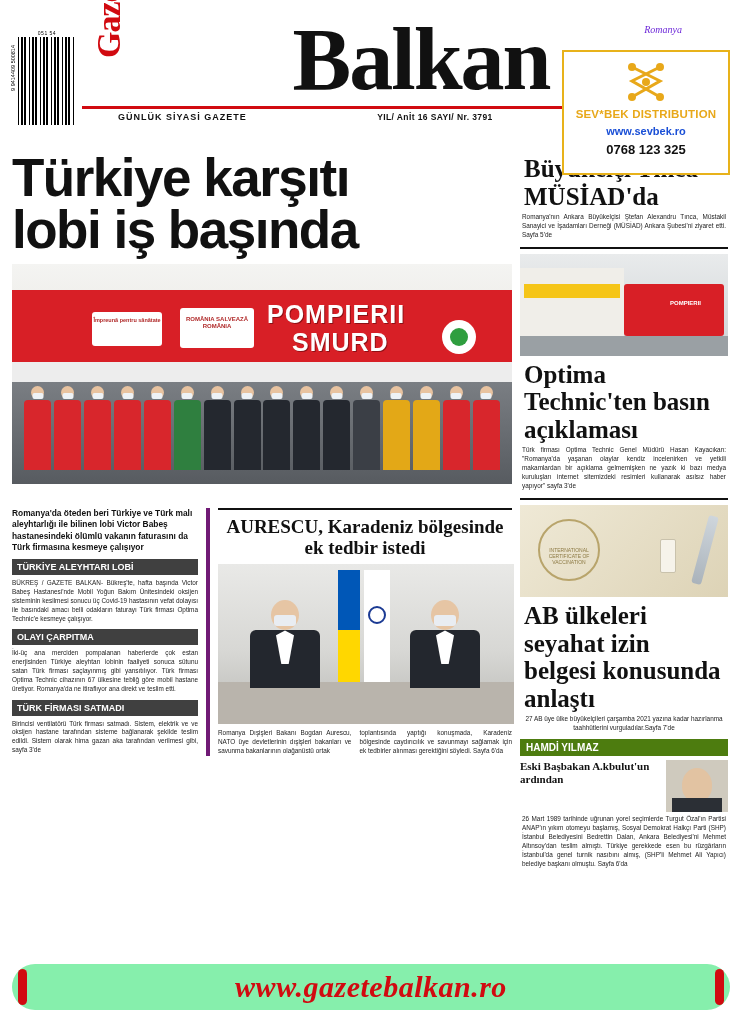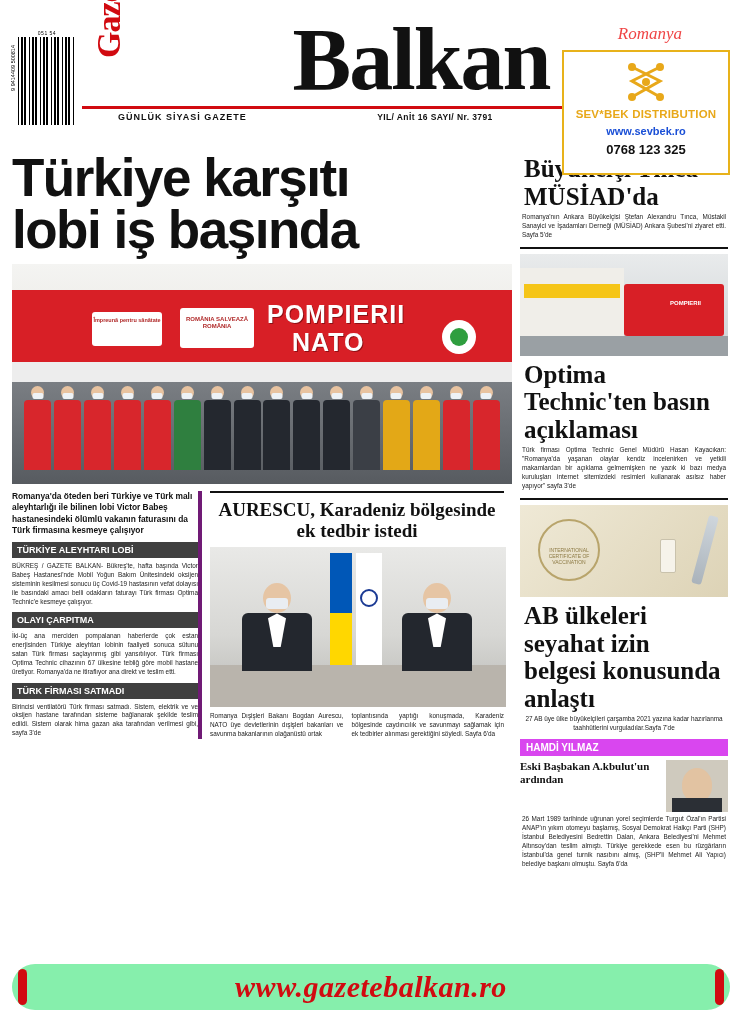--- a/index.html
+++ b/index.html
@@ -19,21 +19,21 @@
   .barcode { width: 58px; height: 88px; position:relative;
      background: repeating-linear-gradient(90deg,#000 0 1px,#fff 1px 3px,#000 3px 5px,#fff 5px 6px,#000 6px 8px,#fff 8px 11px); }
   .barcode-top { font-size:5px; letter-spacing:0.5px; color:#000; margin-bottom:1px; }
   .barcode-side { font-size:5.5px; color:#000; transform: rotate(180deg); writing-mode: vertical-rl; position:absolute; left:-8px; top:8px; }
 
   .title-block { flex:1; position:relative; padding-top:18px; }
   .gazete { position:absolute; left:8px; top:58px; transform: rotate(-90deg); transform-origin: left top;
       font-family:"Liberation Serif", serif; font-weight:bold; font-size:34px; color:#d10a10; letter-spacing:-1px; }
   .balkan { font-family:"Liberation Serif", serif; font-weight:bold; font-size:88px; line-height:0.95;
       color:#111; text-align:center; margin-left:30px; letter-spacing:-2px; }
-  .romanya { position:absolute; right:48px; top:24px; font-family:"Liberation Serif", serif; font-style:italic; font-size:17px; color:#ef4444;}
+  .romanya { position:absolute; right:48px; top:24px; font-family:"Liberation Serif", serif; font-style:italic; font-size:10px; color:#6d28d9;}
   .mast-rule { height:3px; background:#d10a10; margin-top:4px; }
   .mast-bottom { display:flex; justify-content:space-between; align-items:center; font-size:9px; font-weight:bold; padding:3px 4px 0 36px; }
   .mast-bottom .left { letter-spacing:1px; }
   .mast-bottom .mid { letter-spacing:0.4px; font-size:8.5px; }
   .mast-bottom .right { color:#d10a10; font-size:10px; }
 
   
   .ad-box { position:absolute; right:12px; top:50px; width:168px; height:125px;
       border:2px solid #e8b21a; background:#fff; text-align:center; padding-top:6px; }
   .ad-logo { height:48px; display:flex; align-items:center; justify-content:center; }
@@ -67,21 +67,21 @@
   .st-txt { font-size:5.5px; color:#b02a2a; text-align:center; padding-top:5px; line-height:1.25; font-weight:bold;}
   .st-txt2 { font-size:6px; color:#b02a2a; text-align:center; padding-top:8px; line-height:1.25; font-weight:bold;}
   .floor { position:absolute; left:0; top:118px; width:100%; height:102px; background:linear-gradient(180deg,#7a7e83,#575b60); }
   .people { position:absolute; left:0; top:108px; width:100%; height:100px; display:flex; align-items:flex-end; gap:2px; padding:0 12px;}
   .person { width:30px; height:86px; position:relative; }
   .p-head { width:13px; height:13px; border-radius:50%; background:#e8c3a0; margin:0 auto; }
   .p-body { width:27px; height:70px; margin:1px auto 0; border-radius:4px 4px 0 0; }
   .mask { position:absolute; left:50%; transform:translateX(-50%); top:7px; width:11px; height:6px; background:#eef2f6; border-radius:2px;}
 
   
-  .lead-area { display:flex; margin-top:7px; }
+  .lead-area { display:flex; gap:8px; margin-top:24px; }
   .lead-col { width:186px; }
   .lead-p { font-size:8.4px; line-height:1.35; font-weight:bold; color:#111; }
   .redbar { background:#404040; color:#fff; font-weight:bold; font-size:9px; padding:3px 5px; margin:6px 0 4px; }
   .small-p { font-size:6.4px; line-height:1.38; color:#222; text-align:justify; }
 
   .aurescu-col { width:306px; border-left:4px solid #701a75; padding-left:8px; }
   .aurescu-top-rule { height:2px; background:#111; }
   .aurescu-title { font-family:"Liberation Serif", serif; font-weight:bold; font-size:19px; line-height:1.12; text-align:center; padding:6px 2px; }
   .aurescu-photo { width:296px; height:160px; position:relative; overflow:hidden; background:#cfd3d6; }
   .ap-bg { position:absolute; inset:0; background:linear-gradient(180deg,#e9e9e7 0%,#d7d7d4 55%,#b9b9b5 100%); }
@@ -113,21 +113,21 @@
   .op-wall { position:absolute; left:0; top:14px; width:104px; height:70px; background:#f0eee9; }
   .op-band { position:absolute; left:4px; top:30px; width:96px; height:14px; background:#f5c518; }
   .op-ground { position:absolute; left:0; bottom:0; width:100%; height:20px; background:#9aa0a4; }
 
   .vac-photo { width:208px; height:92px; position:relative; overflow:hidden; background:#e8e2cf; }
   .vac-bg { position:absolute; inset:0; background:linear-gradient(135deg,#efe9d6,#ddd3b6); }
   .vac-seal { position:absolute; left:18px; top:14px; width:62px; height:62px; border-radius:50%; border:2px solid #b8a46b; color:#8d7a44; font-size:5px; text-align:center; padding-top:26px;}
   .vac-syringe { position:absolute; right:18px; top:10px; width:10px; height:70px; background:linear-gradient(180deg,#cfd6dc,#aab3bb); border-radius:3px; transform: rotate(15deg); }
   .vac-vial { position:absolute; right:52px; top:34px; width:16px; height:34px; background:#f6f3ea; border:1px solid #c9c2ac; border-radius:2px;}
 
-  .hamdi-bar { background:#d946ef; color:#fff; font-weight:bold; font-size:10px; padding:3px 6px; }
+  .hamdi-bar { background:#4d7c0f; color:#fff; font-weight:bold; font-size:10px; padding:3px 6px; }
   .hamdi-row { display:flex; align-items:flex-start; padding-top:4px;}
   .hamdi-title { font-family:"Liberation Serif", serif; font-weight:bold; font-size:11px; line-height:1.15; flex:1;}
   .hamdi-photo { width:62px; height:52px; background:#cfcabe; position:relative; overflow:hidden;}
   .hp-head { position:absolute; left:16px; top:8px; width:30px; height:34px; border-radius:50% 50% 45% 45%; background:#e2c3a2;}
   .hp-suit { position:absolute; left:6px; top:38px; width:50px; height:20px; background:#2b2f35;}
 
   
   .footer-bar { position:absolute; left:12px; bottom:14px; width:718px; height:46px;
       background:#86efac; border-radius:23px; display:flex; align-items:center; justify-content:center; }
   .footer-text { font-family:"Liberation Serif", serif; font-weight:bold; font-style:italic; font-size:30px; color:#d10a10; letter-spacing:0.5px;}
@@ -192,21 +192,21 @@
           <div class="truck-red"></div>
           <div class="truck-white-stripe"></div>
         </div>
         <div class="sticker1">
           <div class="st-txt">Împreună pentru sănătate</div>
         </div>
         <div class="sticker2">
           <div class="st-txt2">ROMÂNIA SALVEAZĂ ROMÂNIA</div>
         </div>
         <div class="pompierii">POMPIERII</div>
-        <div class="smurd">NATO</div>
+        <div class="smurd">SMURD</div>
         <div class="circ-logo"></div>
         <div class="floor"></div>
         <div class="people">
           <div class="person">
               <div class="p-head">
                 <div class="mask"></div>
               </div>
               <div class="p-body" style="background:#d8262c"></div>
             </div>
           <div class="person">

